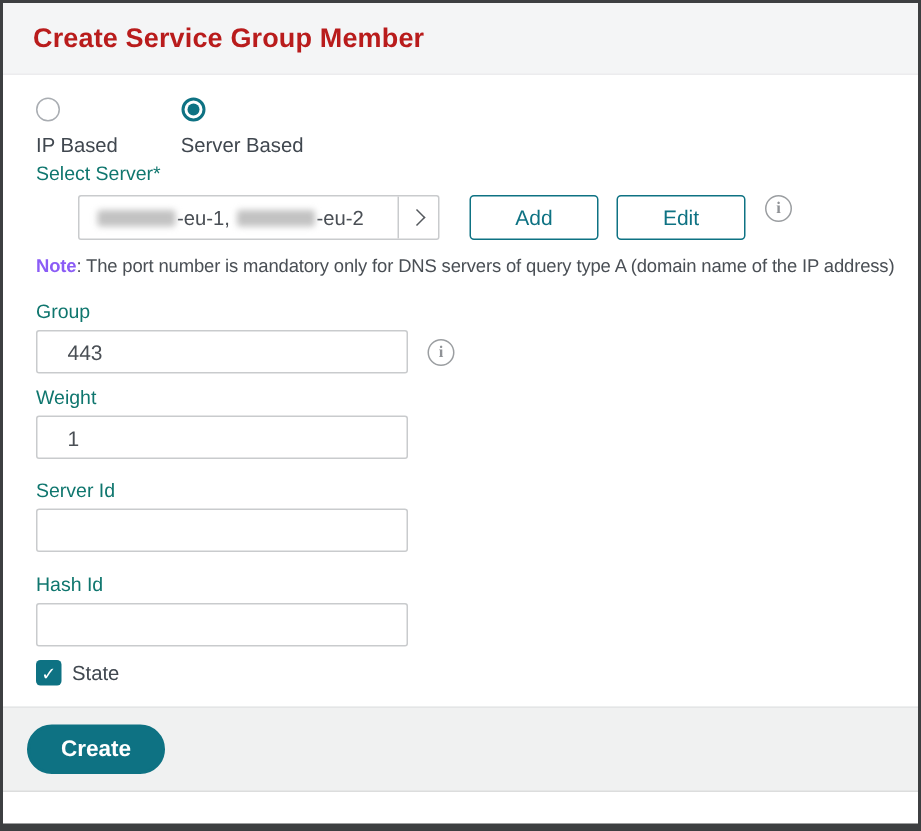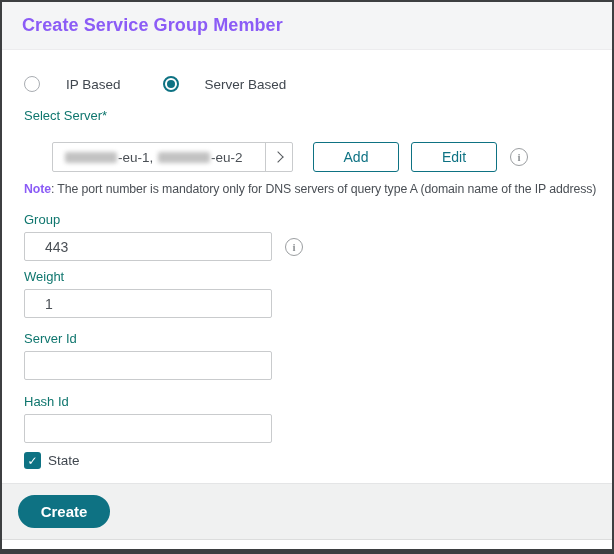--- a/index.html
+++ b/index.html
@@ -23,38 +23,38 @@
     flex: none;
     background: #f4f5f6;
     border-bottom: 1px solid #ececee;
     display: flex;
     align-items: center;
     padding: 0 20px;
   }
   .dialog-title {
     font-size: 18px;
     font-weight: bold;
-    color: #8b5cf6;
+    color: #b91c1c;
     letter-spacing: 0.1px;
   }
   
   .content {
     flex: none;
     padding: 0 0 0 22px;
     color: #4a4f55;
   }
   
   .radio-row {
     margin-top: 25px;
     display: flex;
     align-items: center;
     gap: 42px;
     height: 18px;
   }
-  .radio-option { display: flex; align-items: flex-end; gap: 26px; cursor: default; }
+  .radio-option { display: flex; align-items: flex-start; gap: 8px; cursor: default; flex-direction: column; }
   .radio-circle {
     width: 16px; height: 16px;
     border-radius: 50%;
     border: 1px solid #a9adb2;
     background: #fff;
     flex: none;
     position: relative;
   }
   .radio-circle.checked { border: 2px solid #0e7283; }
   .radio-circle.checked::after {
@@ -68,23 +68,22 @@
   .radio-label { font-size: 13.5px; color: #40474f; }
   
   .field-label {
     font-size: 13px;
     color: #0f766e;
     display: block;
   }
   .lbl-select-server { margin-top: 15px; }
   
   .server-row {
-    margin-top: 19px;
-    display: flex;
-    align-items: center;
+    margin-top: 7px;
+    display: flex;
     height: 30px;
     padding-left: 28px;
   }
   .select-box {
     width: 241px;
     height: 30px;
     border: 1px solid #c9cbcd;
     border-radius: 2px;
     background: #fff;
     display: flex;

